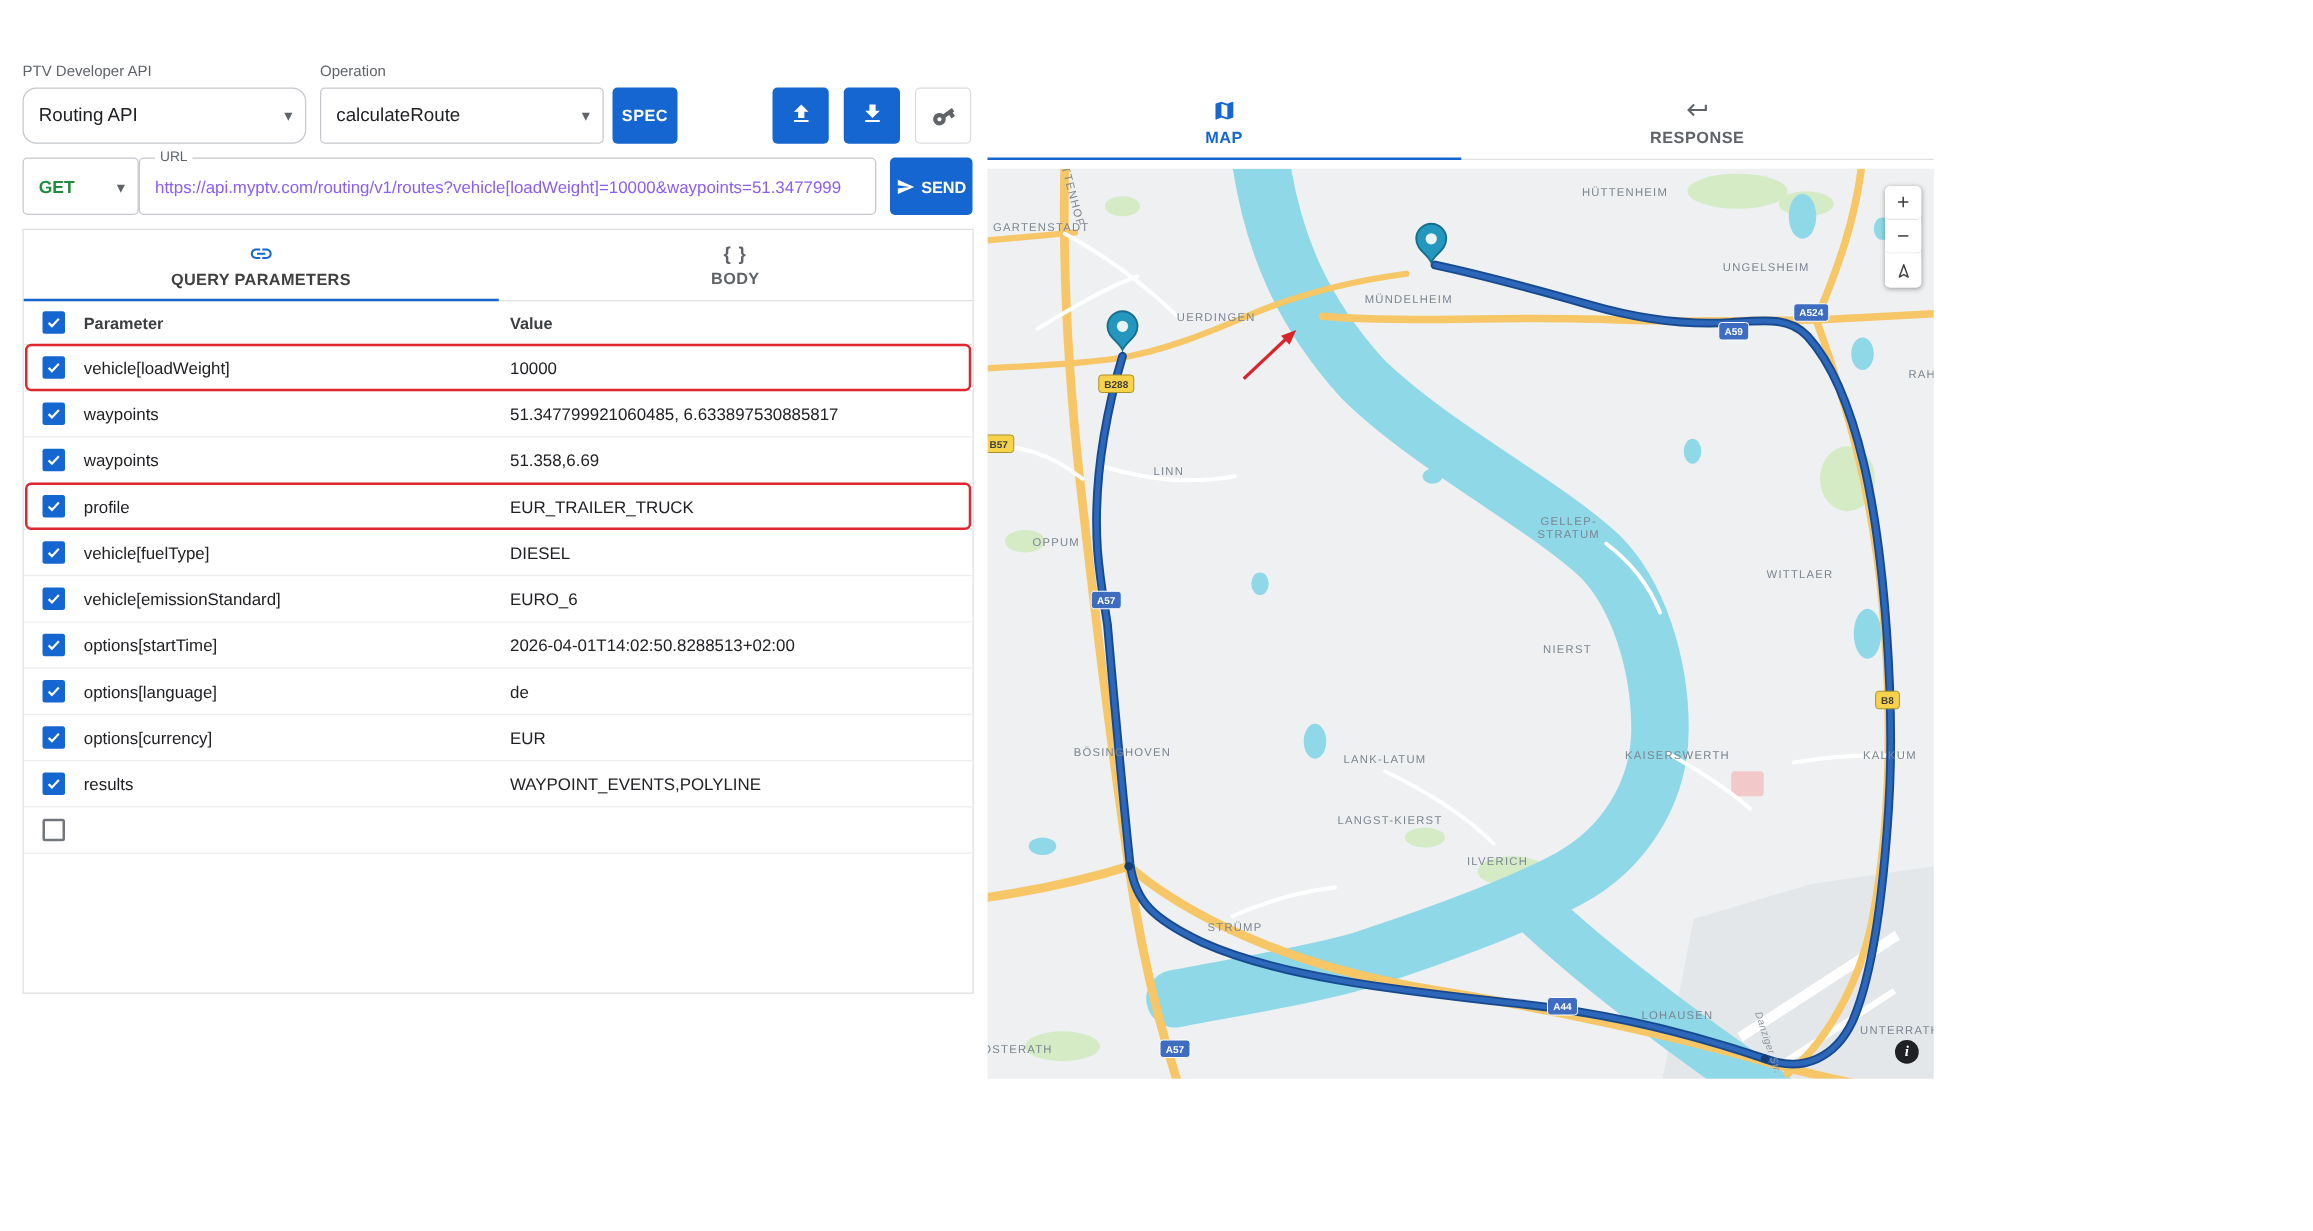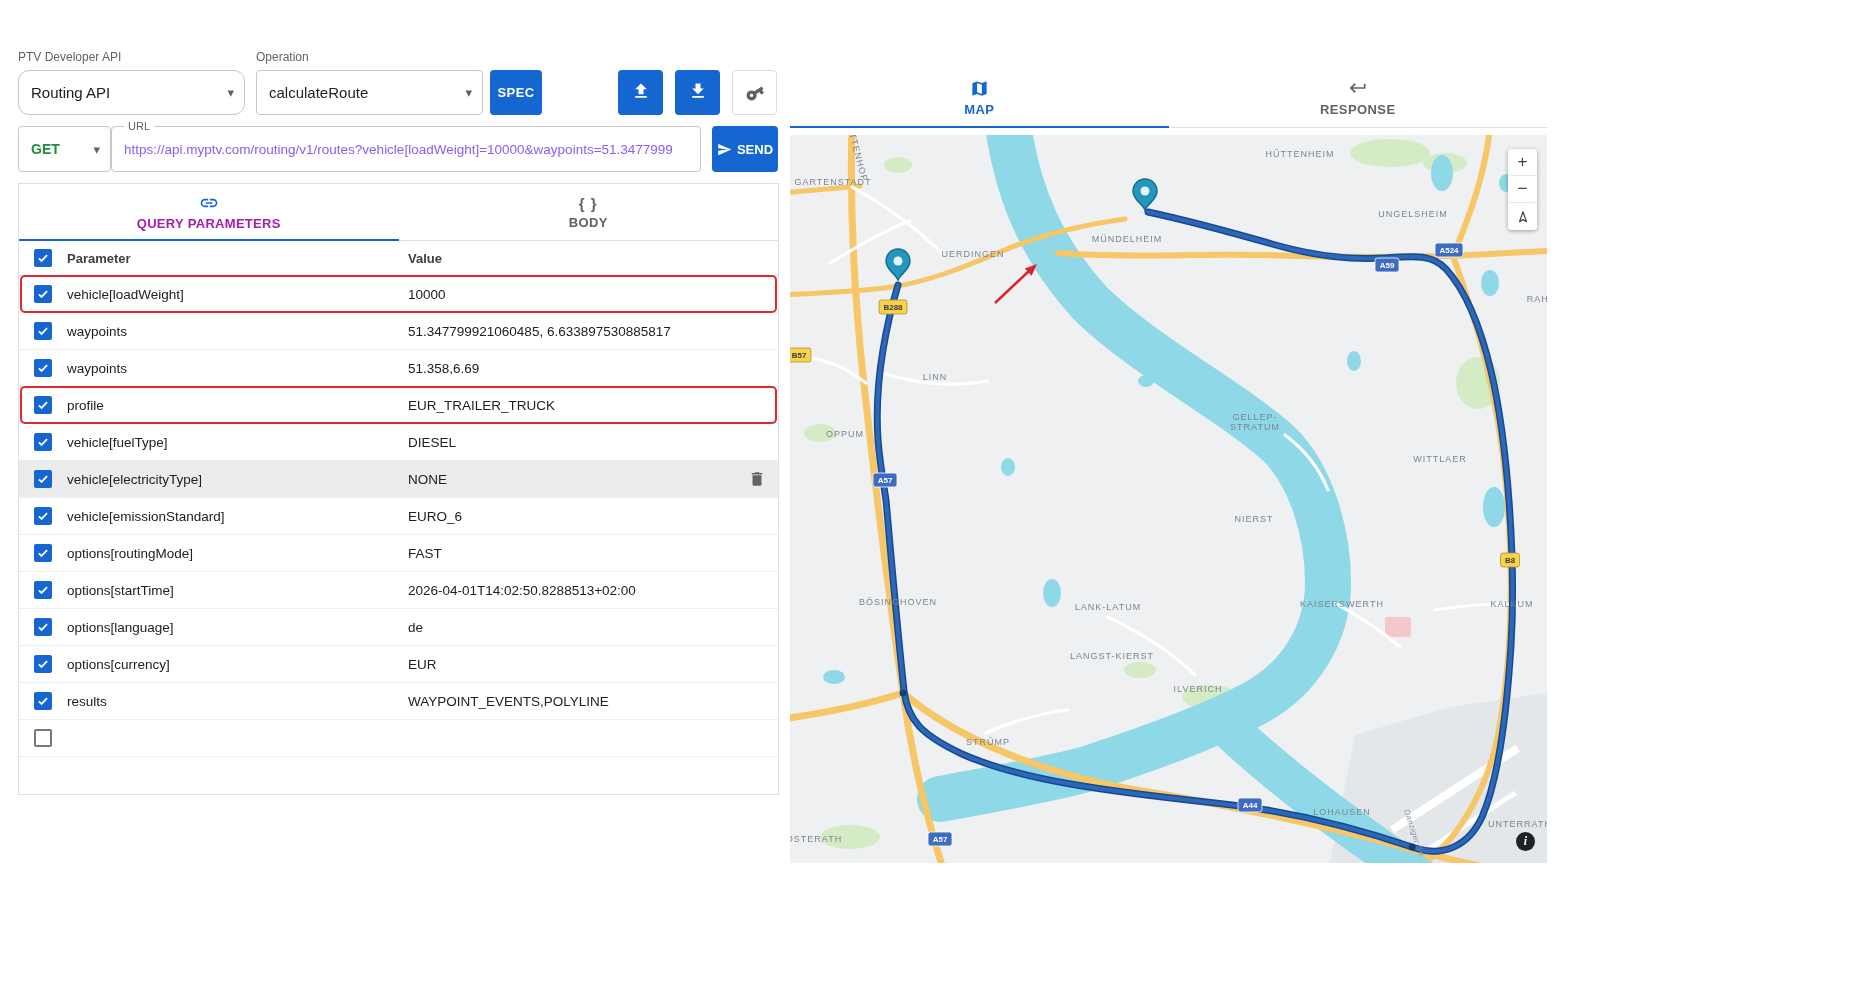--- a/index.html
+++ b/index.html
@@ -31,21 +31,21 @@
     border:none; outline:none; font-size:13.5px; color:#8b5cf6; background:transparent;
     font-family:"Liberation Sans", sans-serif; }
 
   .send { left:712px; top:86px; width:66px; height:46px; font-size:13px; font-weight:bold; }
 
   .params-card { position:absolute; left:18px; top:143px; width:761px; height:612px;
     border:1px solid #e0e0e0; background:#fff; }
   .ltabs { display:flex; height:57px; border-bottom:1px solid #e0e0e0; }
   .ltab { flex:1; display:flex; flex-direction:column; align-items:center; justify-content:center;
     gap:3px; font-size:13px; font-weight:bold; letter-spacing:.3px; color:#5f6368; position:relative; cursor:pointer; }
-  .ltab.active { color:#a21caf; }
+  .ltab.active { color:#404040; }
   .ltab.active::after { content:''; position:absolute; left:0; right:0; bottom:-1px; height:2px; background:#1566d0; }
   .braces { font-size:15px; font-weight:bold; color:#5f6368; letter-spacing:1px; }
 
   .thead { display:flex; height:35px; align-items:center; border-bottom:1px solid #e0e0e0;
     font-size:13px; font-weight:bold; color:#3c4043; }
   .prow { display:flex; height:37px; align-items:center; border-bottom:1px solid #eceef0;
     font-size:13.5px; color:#202124; position:relative; }
   .prow.hovered { background:#ececec; }
   .prow.highlight::after { content:''; position:absolute; inset:-1px 1px; border:2px solid #e0262e;
     border-radius:5px; pointer-events:none; }
@@ -226,62 +226,31 @@
               <svg viewBox="0 0 24 24">
                 <path d="M5 12.5l4.5 4.5L19 7" fill="none" stroke="#fff" stroke-width="3"></path>
               </svg>
             </span>
           </div>
           <div class="cell pname">vehicle[fuelType]</div>
           <div class="cell pval">
             <span>DIESEL</span>
           </div>
         </div>
-        <div class="prow hovered">
-          <div class="cell check">
-            <span class="cb on">
-              <svg viewBox="0 0 24 24">
-                <path d="M5 12.5l4.5 4.5L19 7" fill="none" stroke="#fff" stroke-width="3"></path>
-              </svg>
-            </span>
-          </div>
-          <div class="cell pname">vehicle[electricityType]</div>
-          <div class="cell pval">
-            <span>NONE</span>
-            <span class="trash">
-              <svg width="18" height="18" viewBox="0 0 24 24">
-                <path fill="#5f6368" d="M6 19c0 1.1.9 2 2 2h8c1.1 0 2-.9 2-2V7H6v12zM19 4h-3.5l-1-1h-5l-1 1H5v2h14V4z"></path>
-              </svg>
-            </span>
-          </div>
-        </div>
         <div class="prow">
           <div class="cell check">
             <span class="cb on">
               <svg viewBox="0 0 24 24">
                 <path d="M5 12.5l4.5 4.5L19 7" fill="none" stroke="#fff" stroke-width="3"></path>
               </svg>
             </span>
           </div>
           <div class="cell pname">vehicle[emissionStandard]</div>
           <div class="cell pval">
             <span>EURO_6</span>
-          </div>
-        </div>
-        <div class="prow">
-          <div class="cell check">
-            <span class="cb on">
-              <svg viewBox="0 0 24 24">
-                <path d="M5 12.5l4.5 4.5L19 7" fill="none" stroke="#fff" stroke-width="3"></path>
-              </svg>
-            </span>
-          </div>
-          <div class="cell pname">options[routingMode]</div>
-          <div class="cell pval">
-            <span>FAST</span>
           </div>
         </div>
         <div class="prow">
           <div class="cell check">
             <span class="cb on">
               <svg viewBox="0 0 24 24">
                 <path d="M5 12.5l4.5 4.5L19 7" fill="none" stroke="#fff" stroke-width="3"></path>
               </svg>
             </span>
           </div>

